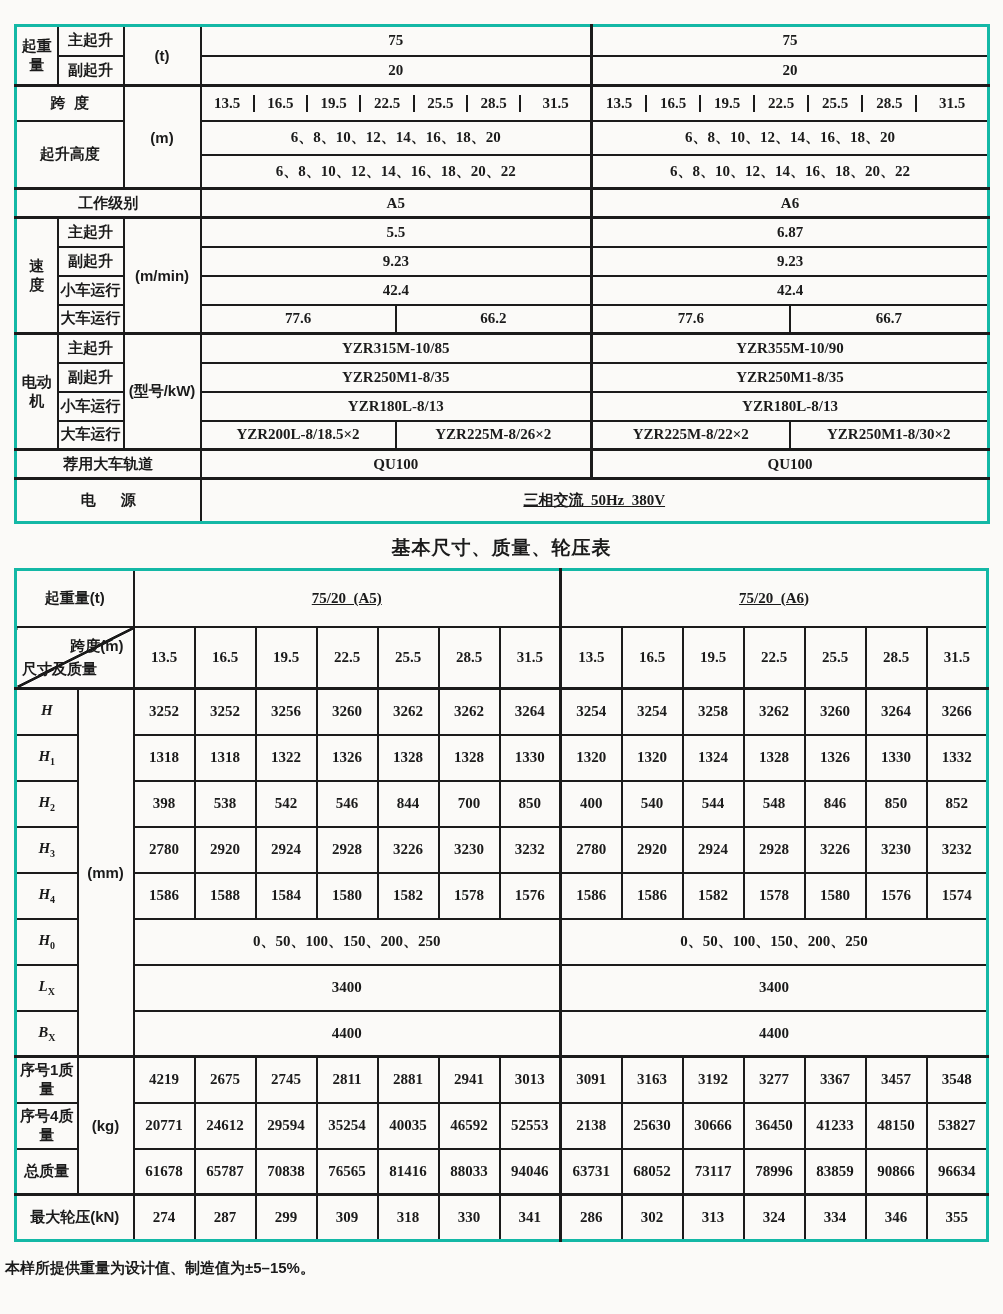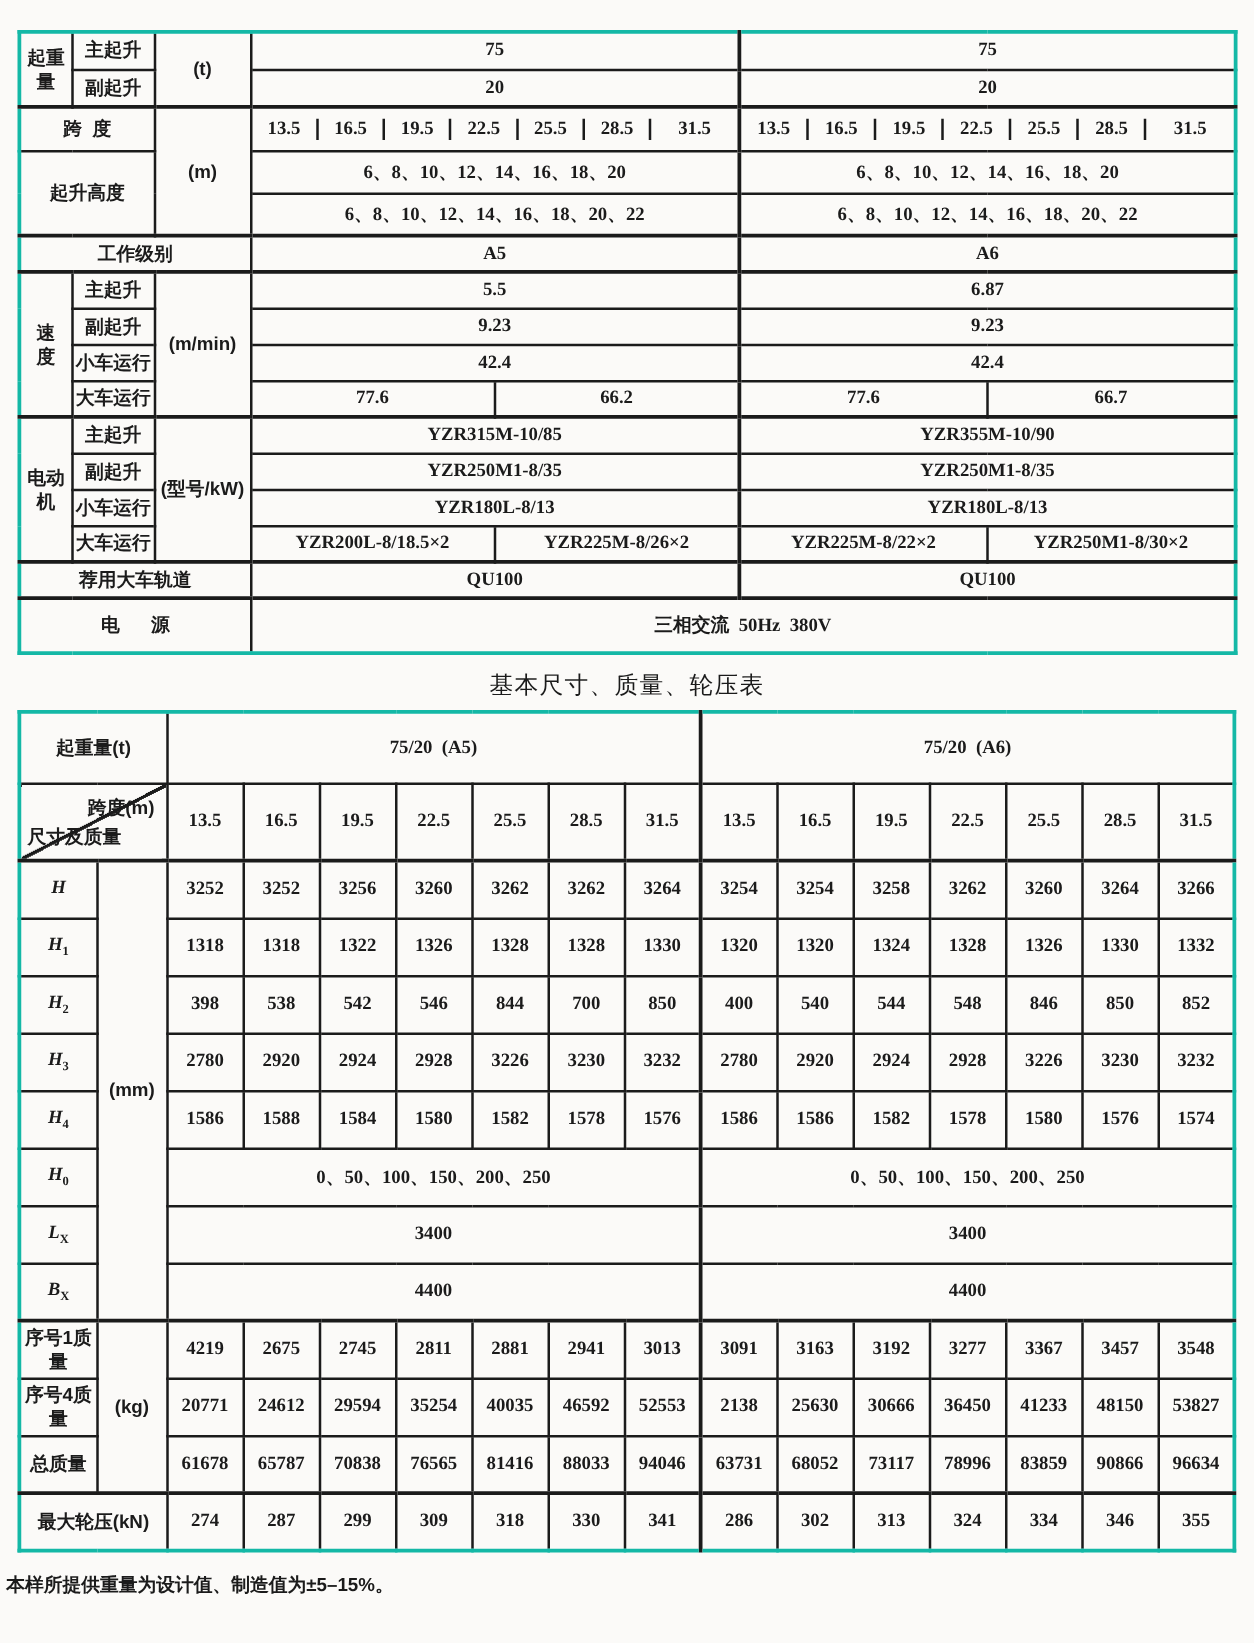--- a/index.html
+++ b/index.html
@@ -7,32 +7,32 @@
     width:1003px;height:1314px;
     background:#fbfaf8;color:#1b1b1b;
     font-family:"Liberation Serif",serif;
     position:relative;
   }
   .title1{
     text-align:center;font-weight:bold;font-size:21px;letter-spacing:3px;
     padding-top:10px;font-family:"Liberation Sans",sans-serif;
   }
   .title2{
-    text-align:center;font-weight:normal;font-size:19px;letter-spacing:1px;
+    text-align:center;font-weight:bold;font-size:19px;letter-spacing:1px;
     margin:11px 0 7px 0;font-family:"Liberation Sans",sans-serif;
   }
   table{border-collapse:collapse;table-layout:fixed;border:3px solid #14b8a6;}
   .t1{margin:24px 0 0 14px;width:974px;}
   .t2{margin:0 0 0 14px;width:974px;}
   td{
     border:2px solid #1b1b1b;text-align:center;vertical-align:middle;
     font-weight:bold;font-size:15px;padding:1px 2px;overflow:hidden;
   }
   .lab{font-family:"Liberation Sans",sans-serif;white-space:pre-wrap;}
-  .pre{white-space:pre-wrap;}
+  .pre{white-space:pre-wrap;text-decoration:underline;}
   .hsep{border-left-width:3px;}
   tr.sec td{border-top-width:3px;}
   .pad0{padding:0;}
   .spanrow{display:flex;height:100%;align-items:stretch;}
   .sp{
     flex:1 1 0;display:flex;align-items:center;justify-content:center;
     border-left:2px solid #1b1b1b;
   }
   .sp:first-child{border-left:none;}
   .sp.wide{flex:1.34 1 0;}

